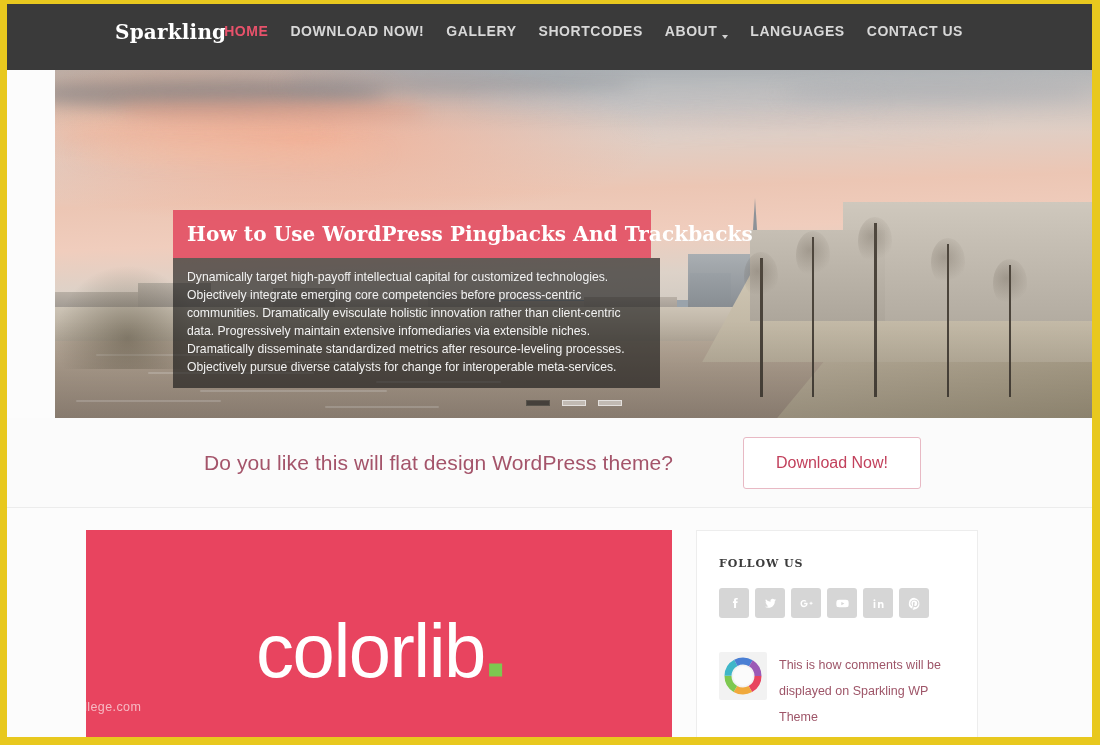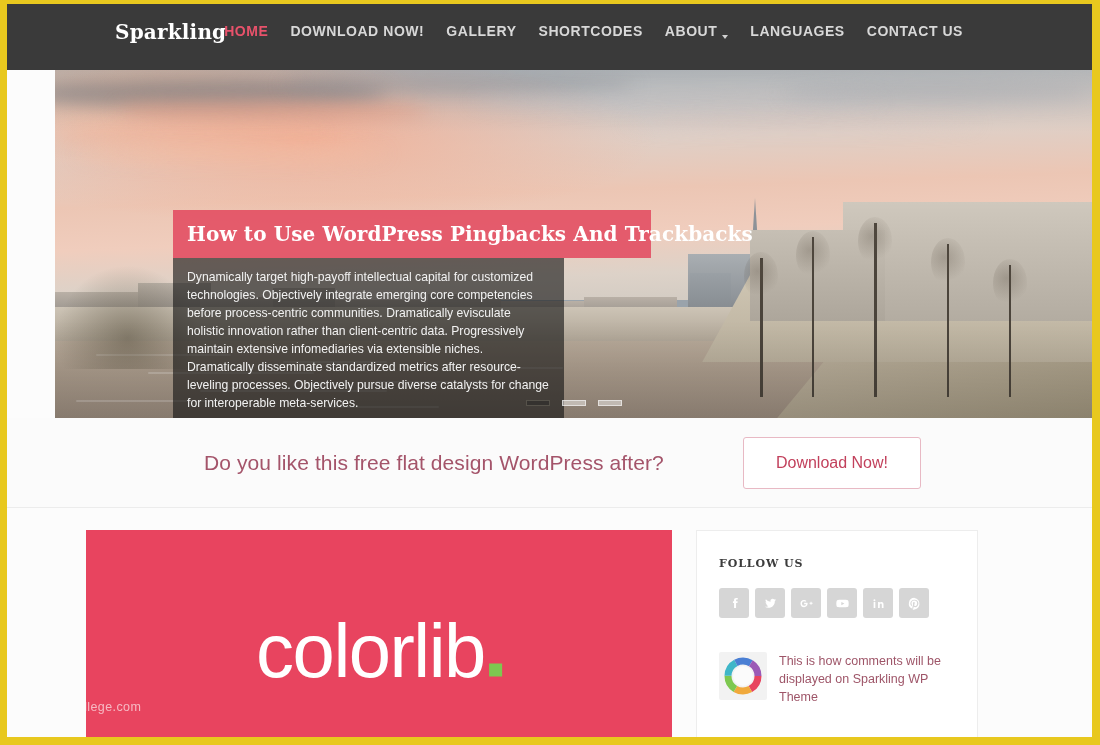--- a/index.html
+++ b/index.html
@@ -221,21 +221,21 @@
     padding: 14px 14px 14px 14px;
     letter-spacing: 0.1px;
     white-space: nowrap;
   }
   .slide-text {
     background: rgba(20,20,20,0.62);
     color: #f2f2f2;
     font-size: 12.2px;
     line-height: 18px;
     padding: 10px 14px 12px 14px;
-    width: 391px;
+    width: 487px;
   }
   .slider-dots {
     position: absolute;
     left: 0; right: 0;
     bottom: 12px;
     display: flex;
     justify-content: center;
     gap: 12px;
   }
   .dot {
@@ -361,21 +361,21 @@
     background: #f2f2f2;
     border-radius: 2px;
     display: flex; align-items: center; justify-content: center;
     position: relative;
     overflow: hidden;
   }
   .pp-thumb svg { width: 44px; height: 44px; }
   .pp-title {
     color: #9e5568;
     font-size: 12.5px;
-    line-height: 18px;
+    line-height: 26px;
     cursor: pointer;
   }
 </style>
 </head>
 <body>
 
 <div class="frame">
 <div class="page">
 
   <header class="site-header">
@@ -471,21 +471,21 @@
     </div>
 
     <div class="slider-dots">
       <span class="dot active"></span>
       <span class="dot"></span>
       <span class="dot"></span>
     </div>
   </section>
 
   <section class="cta">
-    <div class="cta-text">Do you like this free flat design WordPress after?</div>
+    <div class="cta-text">Do you like this will flat design WordPress theme?</div>
     <button class="cta-btn">Download Now!</button>
   </section>
 
   <section class="content">
 
     <div class="main-col">
       <div class="post-thumb">
         <div class="colorlib-word">
           <span>colorlib</span><span class="colorlib-dot"></span>
         </div>

